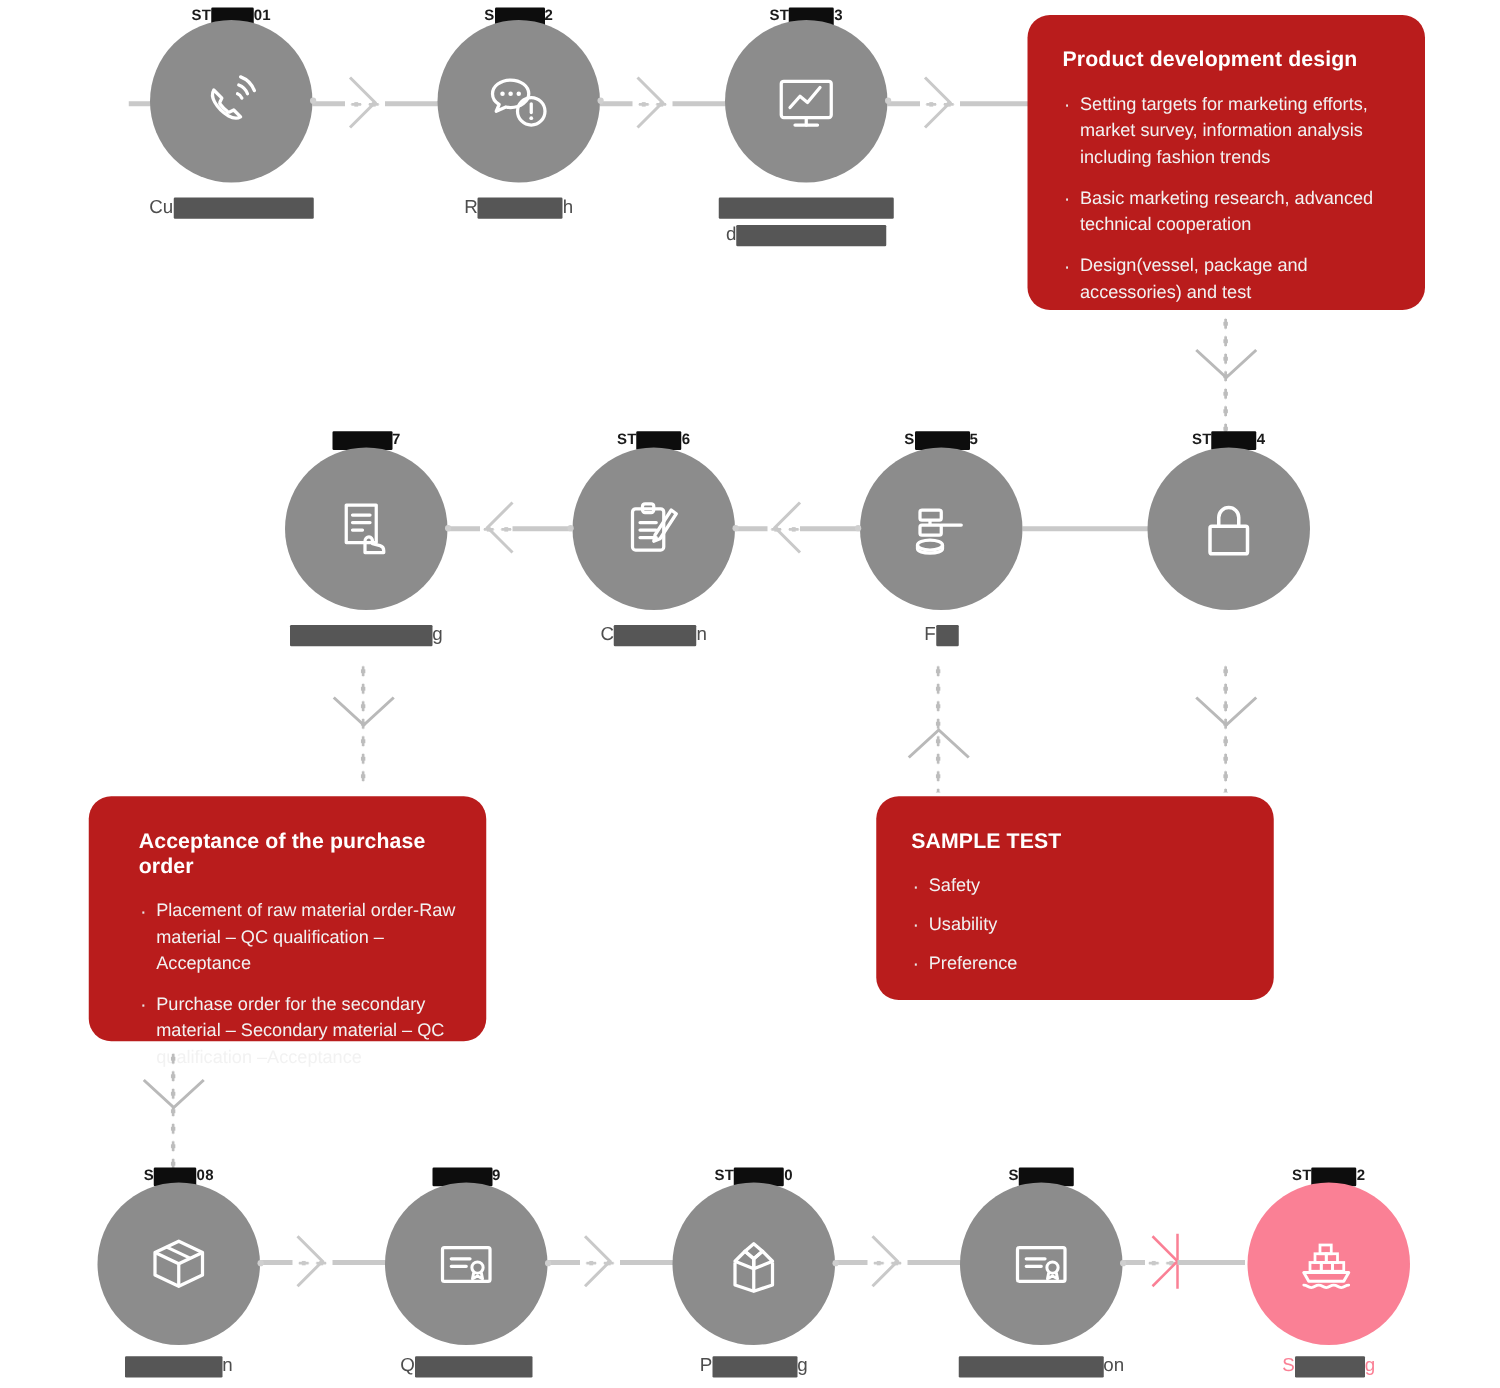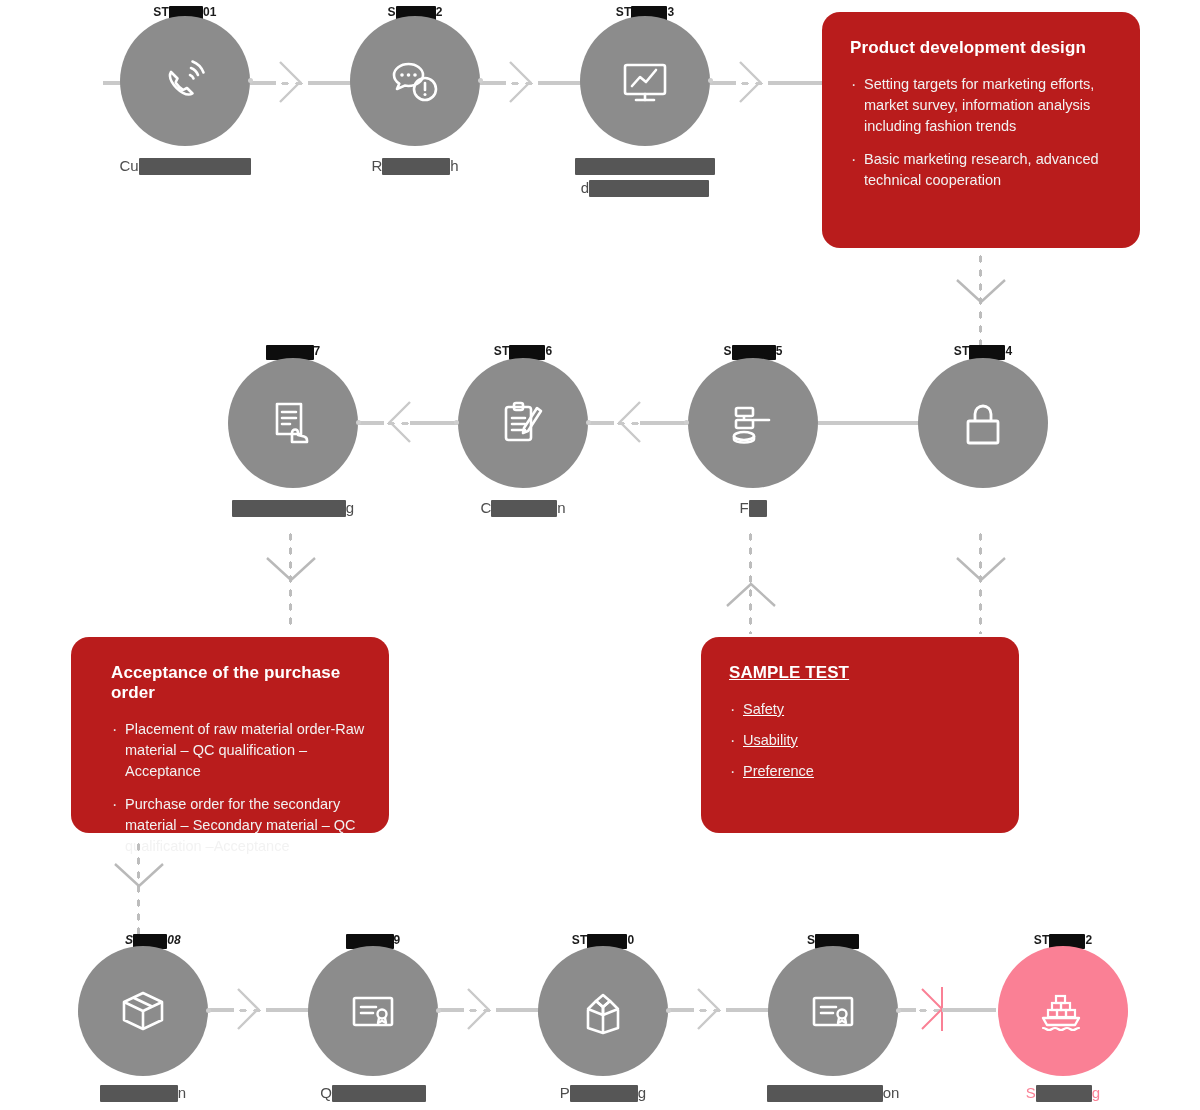--- a/index.html
+++ b/index.html
@@ -178,20 +178,21 @@
   <div class="step-label" style="left:530px;top:155px;">
     <div><span class="rd" style="width:140px;height:17px;">&nbsp;</span></div>
     <div><span>d</span><span class="rd" style="width:120px;height:17px;">&nbsp;</span></div>
   </div>
 
   <div class="card" style="left:822px;top:12px;width:318px;height:236px;padding:26px 26px 0 28px;">
     <h3>Product development design</h3>
     <ul>
       <li>Setting targets for marketing efforts, market survey, information analysis including fashion trends</li>
       <li>Basic marketing research, advanced technical cooperation</li>
+      <li>Design(vessel, package and accessories) and test</li>
     </ul>
   </div>
 
   <div class="vdots" style="left:978px;top:252px;height:100px;"></div>
   <div class="chev" style="left:955px;top:278px;">
     <svg width="52" height="28" viewBox="0 0 52 28">
         <path d="M2 2 L26 24 L50 2" fill="none" stroke="#b9b9b9" stroke-width="2.4"></path>
       </svg>
   </div>
 
@@ -309,21 +310,21 @@
   </div>
 
   <div class="card" style="left:71px;top:637px;width:318px;height:196px;padding:26px 24px 0 40px;">
     <h3>Acceptance of the purchase order</h3>
     <ul>
       <li>Placement of raw material order-Raw material – QC qualification –Acceptance</li>
       <li>Purchase order for the secondary material – Secondary material – QC qualification –Acceptance</li>
     </ul>
   </div>
 
-  <div class="card" style="left:701px;top:637px;width:318px;height:196px;padding:26px 24px 0 28px;text-decoration:underline;">
+  <div class="card" style="left:701px;top:637px;width:318px;height:163px;padding:26px 24px 0 28px;">
     <h3>SAMPLE TEST</h3>
     <div class="cols">
       <ul>
         <li>Safety</li>
         <li>Usability</li>
         <li>Preference</li>
       </ul>
     </div>
   </div>
 
@@ -364,21 +365,21 @@
   <div class="hline" style="left:898px;top:1008px;width:18px;"></div>
   <div class="hdots" style="left:916px;top:1008px;width:24px;"></div>
   <div class="chev" style="left:920px;top:987px;">
     <svg width="30" height="44" viewBox="0 0 30 44">
         <path d="M2 2 L22 22 L2 42" fill="none" stroke="#fa8095" stroke-width="2"></path>
         <path d="M22 0 L22 44" fill="none" stroke="#fa8095" stroke-width="2"></path>
       </svg>
   </div>
   <div class="hline" style="left:942px;top:1008px;width:54px;"></div>
 
-  <div class="step-num" style="left:53px;top:933px;font-style:italic;">
+  <div class="step-num" style="left:43px;top:933px;">
     <span>S</span><span class="rd" style="width:34px;height:15px;">&nbsp;</span><span>08</span>
   </div>
   <div class="step" style="left:78px;top:946px;">
     <div class="disc"></div>
     <div class="glyph">
       <svg width="62" height="62" viewBox="0 0 62 62">
         <path d="M31 13l19 9v18l-19 9-19-9V22z" fill="none" stroke="#ffffff" stroke-width="2.6" stroke-linejoin="round"></path>
         <path d="M12 22l19 9 19-9" fill="none" stroke="#ffffff" stroke-width="2.6" stroke-linejoin="round"></path>
         <path d="M31 31v18" fill="none" stroke="#ffffff" stroke-width="2.6"></path>
         <path d="M21 17.5l19 9" fill="none" stroke="#ffffff" stroke-width="2.6"></path>

